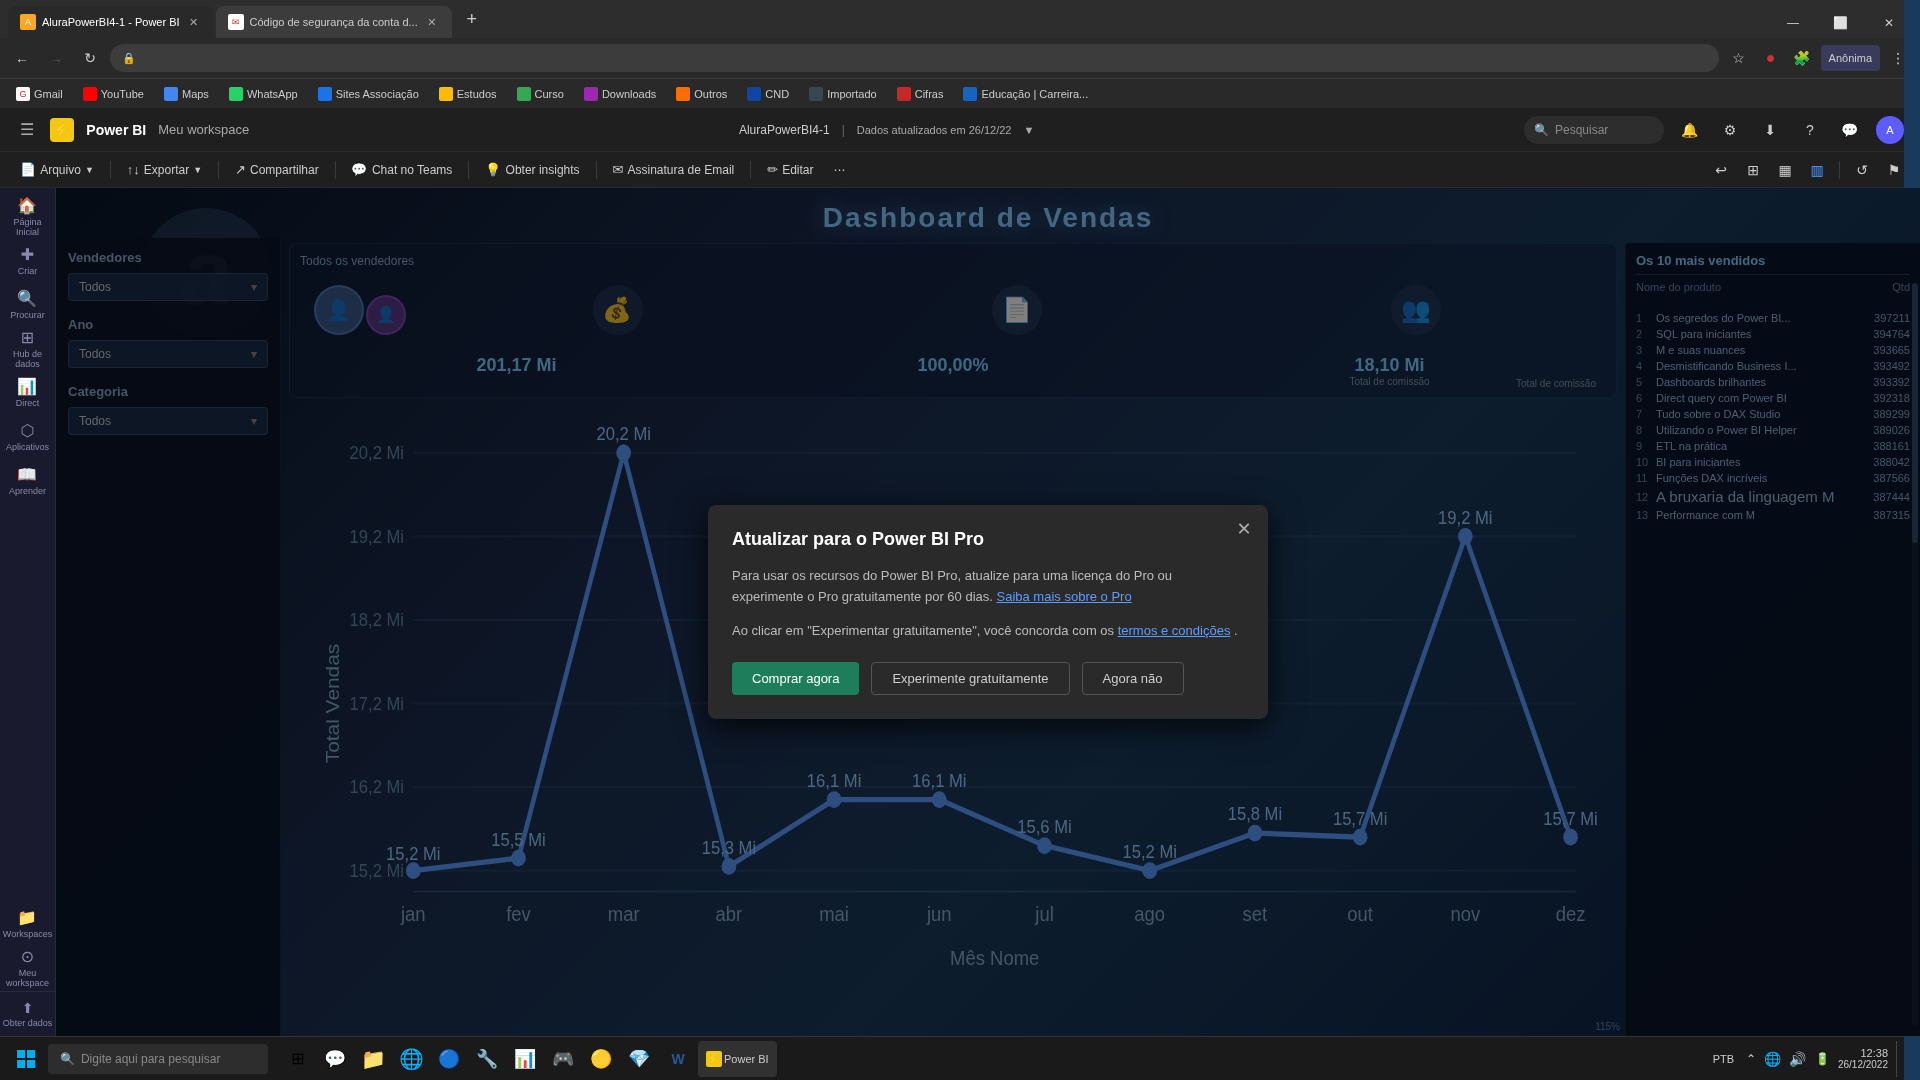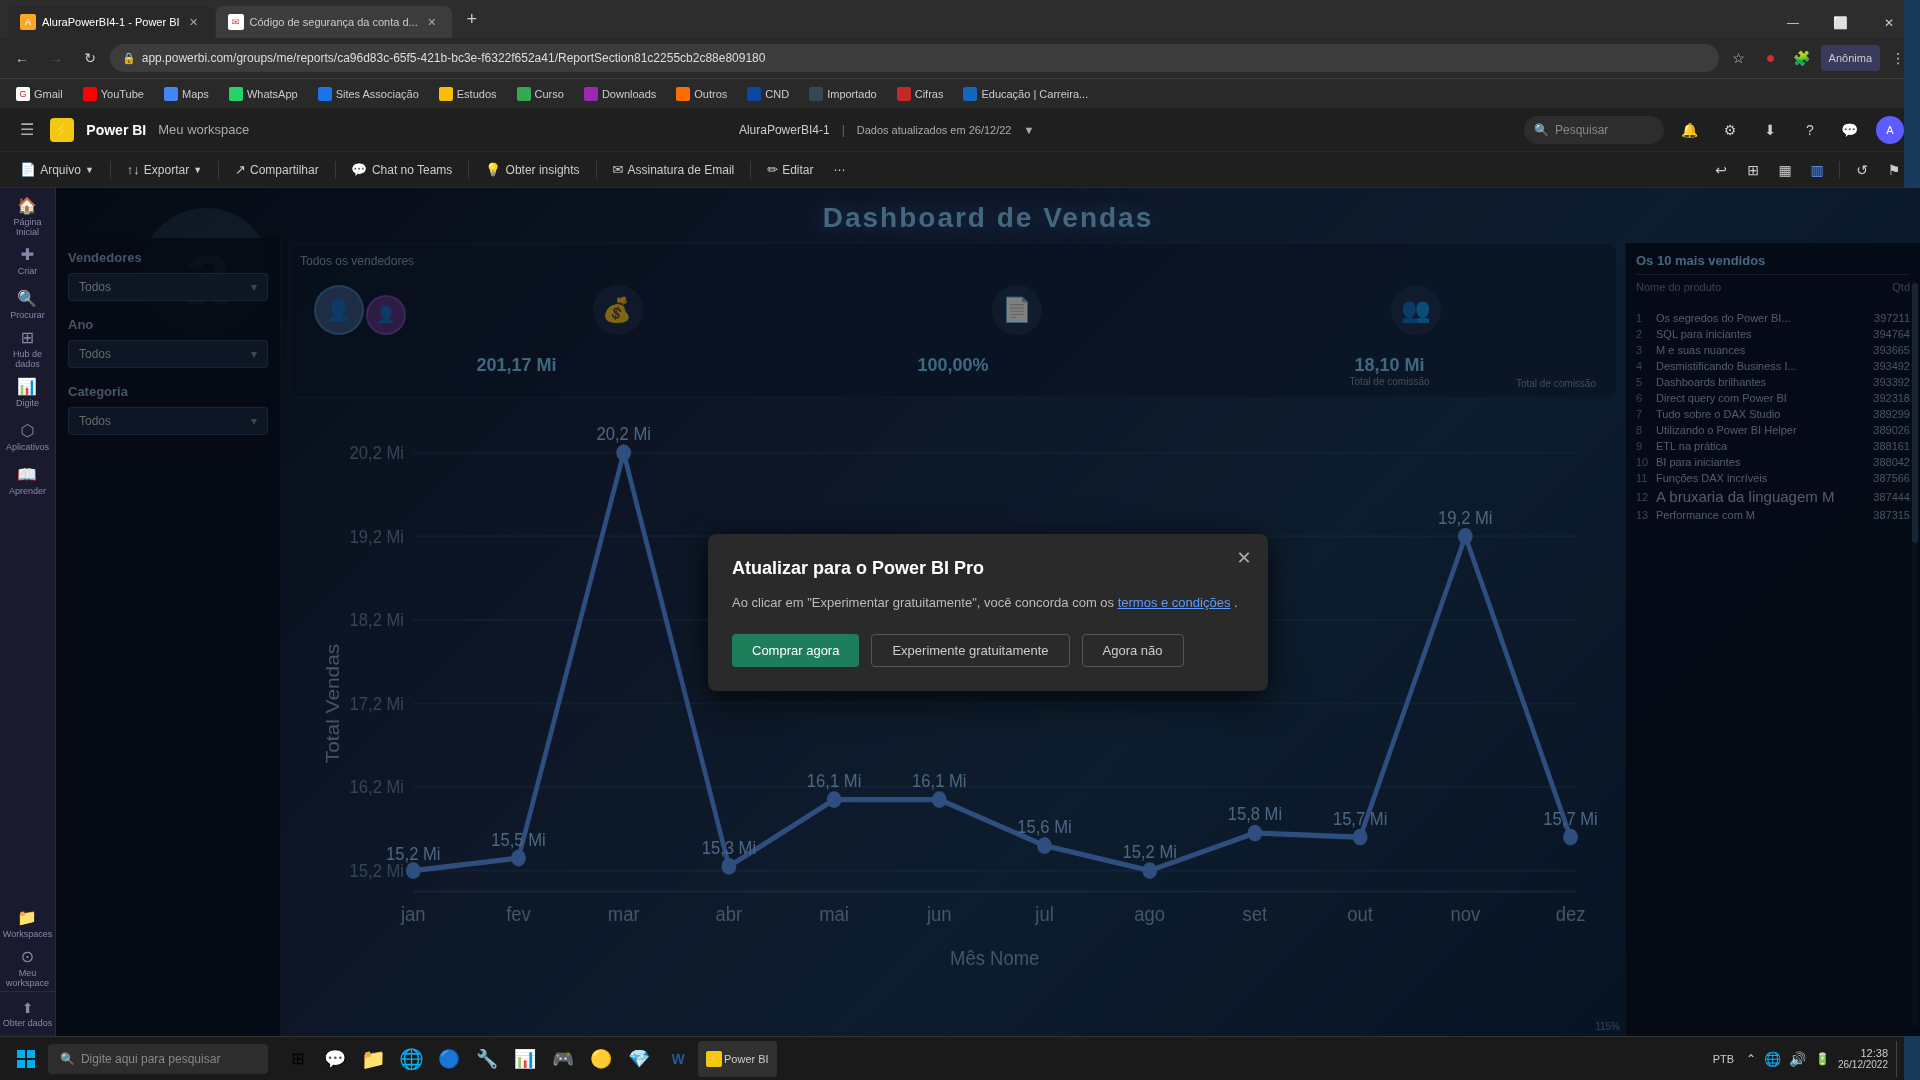--- a/index.html
+++ b/index.html
@@ -107,21 +107,20 @@
       <div class="win-btn close">✕</div>
     </div>
   </div>
 
   <div class="address-bar">
     <div class="nav-btn">←</div>
     <div class="nav-btn disabled">→</div>
     <div class="nav-btn">↻</div>
     <div class="url-bar">
       <span class="lock-icon">🔒</span>
-      <span class="url-text">app.powerbi.com/groups/me/reports/ca96d83c-65f5-421b-bc3e-f6322f652a41/ReportSection81c2255cb2c88e809180</span>
     </div>
     <div class="browser-actions">
       <div class="browser-action-btn">☆</div>
       <div class="browser-action-btn" style="color:#d32f2f;font-size:16px;">●</div>
       <div class="browser-action-btn" style="color:#888;">🧩</div>
       <div style="background:#3a3a5c;border-radius:4px;padding:2px 8px;color:#ccc;font-size:11px;cursor:pointer;height:26px;display:flex;align-items:center;">Anônima</div>
       <div class="browser-action-btn">⋮</div>
     </div>
   </div>
 
@@ -274,21 +273,21 @@
         <div class="pbi-sidebar-item">
           <span class="pbi-sidebar-item-icon">🔍</span>
           <span class="pbi-sidebar-item-label">Procurar</span>
         </div>
         <div class="pbi-sidebar-item">
           <span class="pbi-sidebar-item-icon">⊞</span>
           <span class="pbi-sidebar-item-label">Hub de dados</span>
         </div>
         <div class="pbi-sidebar-item">
           <span class="pbi-sidebar-item-icon">📊</span>
-          <span class="pbi-sidebar-item-label">Digite</span>
+          <span class="pbi-sidebar-item-label">Direct</span>
         </div>
         <div class="pbi-sidebar-item">
           <span class="pbi-sidebar-item-icon">⬡</span>
           <span class="pbi-sidebar-item-label">Aplicativos</span>
         </div>
         <div class="pbi-sidebar-item">
           <span class="pbi-sidebar-item-icon">📖</span>
           <span class="pbi-sidebar-item-label">Aprender</span>
         </div>
         <div style="flex:1;"></div>
@@ -523,20 +522,25 @@
               <text x="365" y="265" fill="#88aacc" font-size="10" text-anchor="middle">Mês Nome</text>
             </svg>
           </div>
 
           <div style="position:absolute;bottom:4px;right:300px;color:#6688aa;font-size:10px;">115%</div>
 
           <div class="overlay">
             <div class="modal">
               <div class="modal-close">✕</div>
               <div class="modal-title">Atualizar para o Power BI Pro</div>
+              <div class="modal-body">
+                <span>Para usar os recursos do Power BI Pro, atualize para uma licença do Pro ou experimente o Pro gratuitamente por 60 dias.</span>
+                <span> </span>
+                <a class="modal-link" href="#">Saiba mais sobre o Pro</a>
+              </div>
               <div class="modal-terms">
                 <span>Ao clicar em "Experimentar gratuitamente", você concorda com os</span>
                 <span> </span>
                 <a class="modal-terms-link" href="#">termos e condições</a>
                 <span>.</span>
               </div>
               <div class="modal-buttons">
                 <button class="modal-btn-primary">Comprar agora</button>
                 <button class="modal-btn-secondary">Experimente gratuitamente</button>
                 <button class="modal-btn-secondary">Agora não</button>

